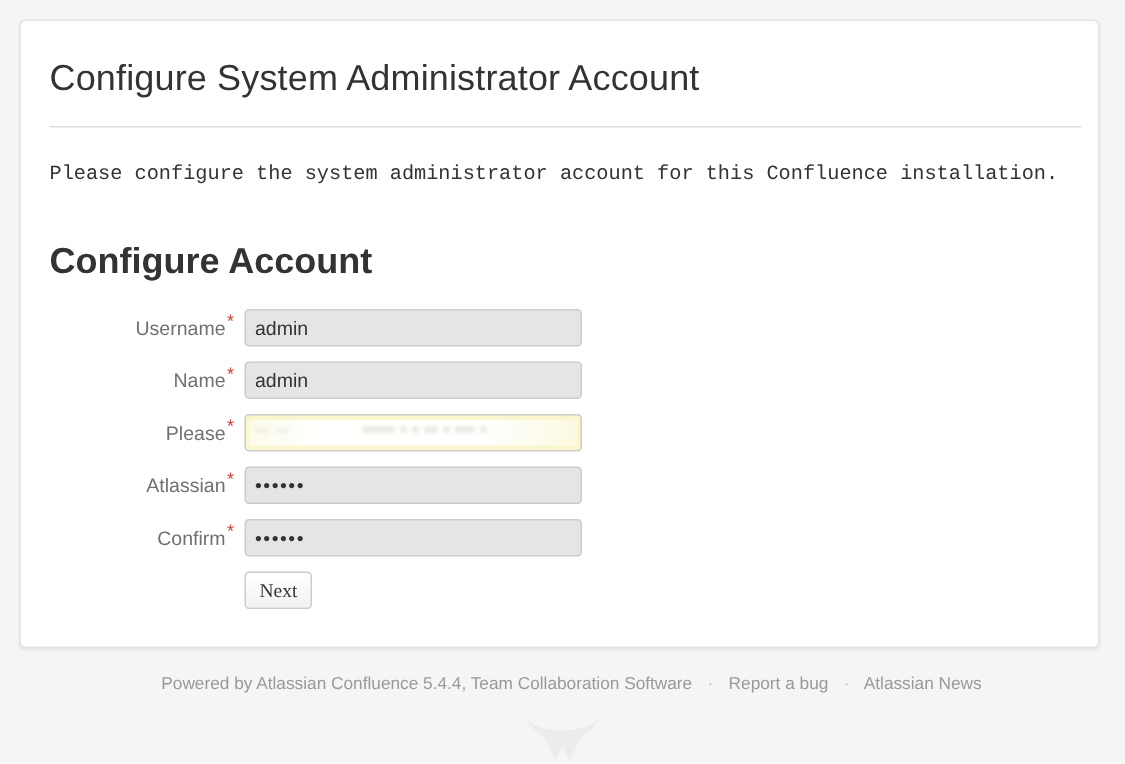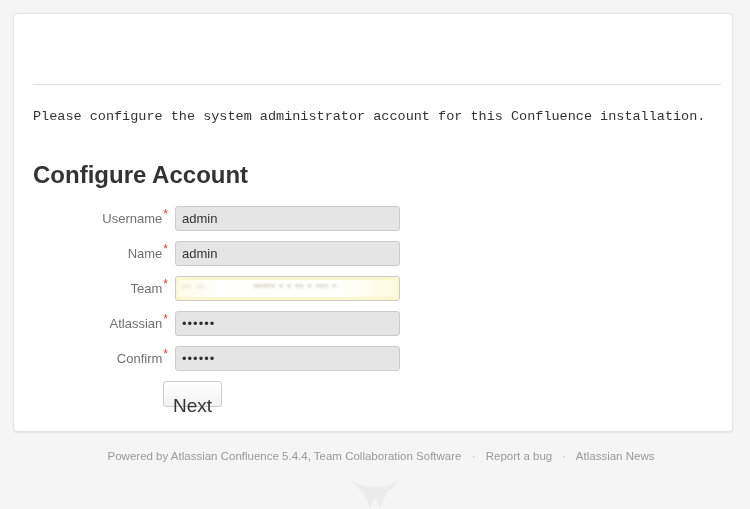--- a/index.html
+++ b/index.html
@@ -77,21 +77,20 @@
   #account-form {
     position: absolute;
     left: 0;
     top: 192px;
     width: 100%;
   }
 
   .form-row {
     position: relative;
     height: 35px;
-    margin-left: 12px;
   }
 
   .field-label {
     position: absolute;
     left: 0;
     width: 142px;
     text-align: right;
     font-size: 13px;
     color: #707070;
     line-height: 25px;
@@ -173,27 +172,27 @@
     position: relative;
     height: 32px;
   }
 
   #next-button {
     position: absolute;
     left: 149px;
     top: 0;
     min-width: 44px;
     height: 25px;
-    padding: 12px 9px;
+    padding: 0 9px;
     box-sizing: border-box;
     background: linear-gradient(to bottom, #ffffff 0%, #f2f2f2 100%);
     border: 1px solid #cccccc;
     border-radius: 3px;
-    font-family: Liberation Sans, sans-serif;
-    font-size: 19px;
+    font-family: Liberation Serif, serif;
+    font-size: 13px;
     color: #333333;
     cursor: pointer;
     line-height: 23px;
   }
 
   
   #page-footer {
     position: absolute;
     left: 6px;
     top: 450px;
@@ -223,41 +222,42 @@
     width: 62px;
     height: 34px;
     opacity: 1;
   }
 </style>
 </head>
 <body>
 
 <div id="setup-card">
 
+  <h1 id="page-title">Configure System Administrator Account</h1>
 
   <div id="title-divider"></div>
 
   <p id="intro-text">Please configure the system administrator account for this Confluence installation.</p>
 
   <h2 id="section-heading">Configure Account</h2>
 
   <div id="account-form">
 
     <div class="form-row">
       <label class="field-label"><span>Username</span><span class="required-mark">*</span></label>
       <input class="text-input" type="text" value="admin" style="">
     </div>
 
     <div class="form-row">
       <label class="field-label"><span>Name</span><span class="required-mark">*</span></label>
       <input class="text-input" type="text" value="admin" style="">
     </div>
 
     <div class="form-row">
-      <label class="field-label"><span>Team</span><span class="required-mark">*</span></label>
+      <label class="field-label"><span>Please</span><span class="required-mark">*</span></label>
       <div class="autofill-field">
         <div class="autofill-blur"></div>
         <div class="autofill-blur-text">—  —</div>
         <div class="autofill-blur-text right">••••• • • •• • •••  •</div>
       </div>
     </div>
 
     <div class="form-row">
       <label class="field-label"><span>Atlassian</span><span class="required-mark">*</span></label>
       <input class="text-input dots-value" type="text" value="••••••" style="">

